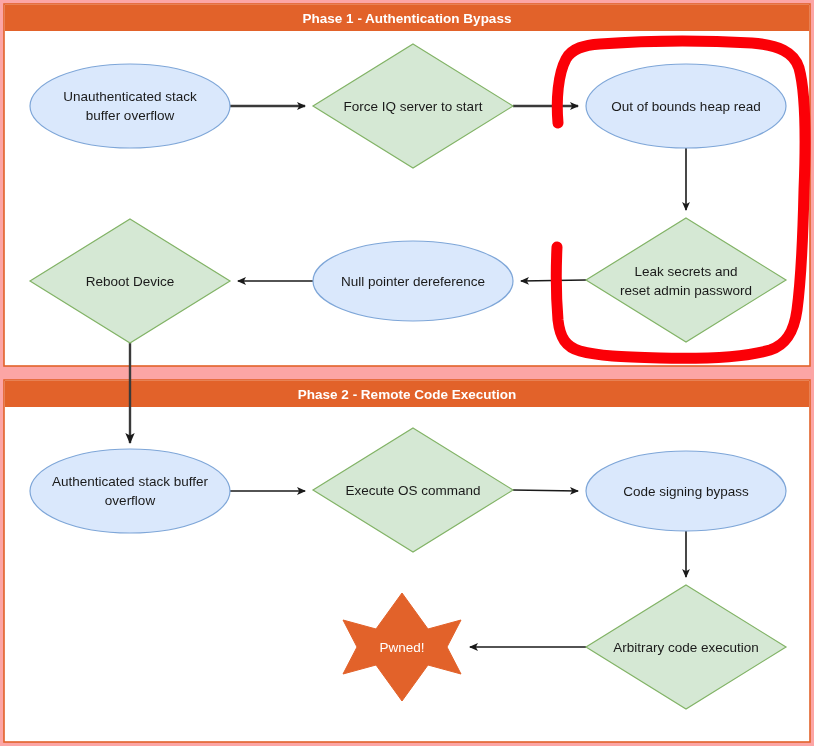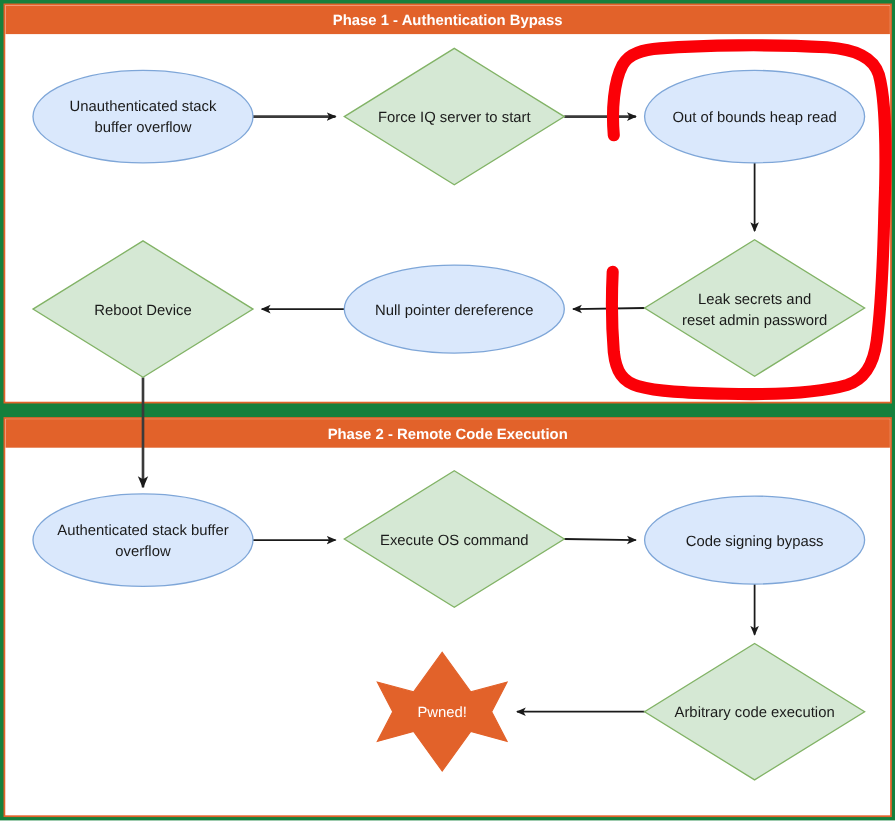--- a/index.html
+++ b/index.html
@@ -11,21 +11,21 @@
     font-family: "Liberation Sans", sans-serif;
     width: 814px;
     height: 746px;
     position: relative;
     overflow: hidden;
   }
   #stage {
     position: relative;
     width: 814px;
     height: 746px;
-    background: #15803d;
+    background: #fca5a5;
   }
   #flow-svg {
     position: absolute;
     left: 0;
     top: 0;
     width: 814px;
     height: 746px;
   }
   .phase-title {
     font-size: 13.5px;

